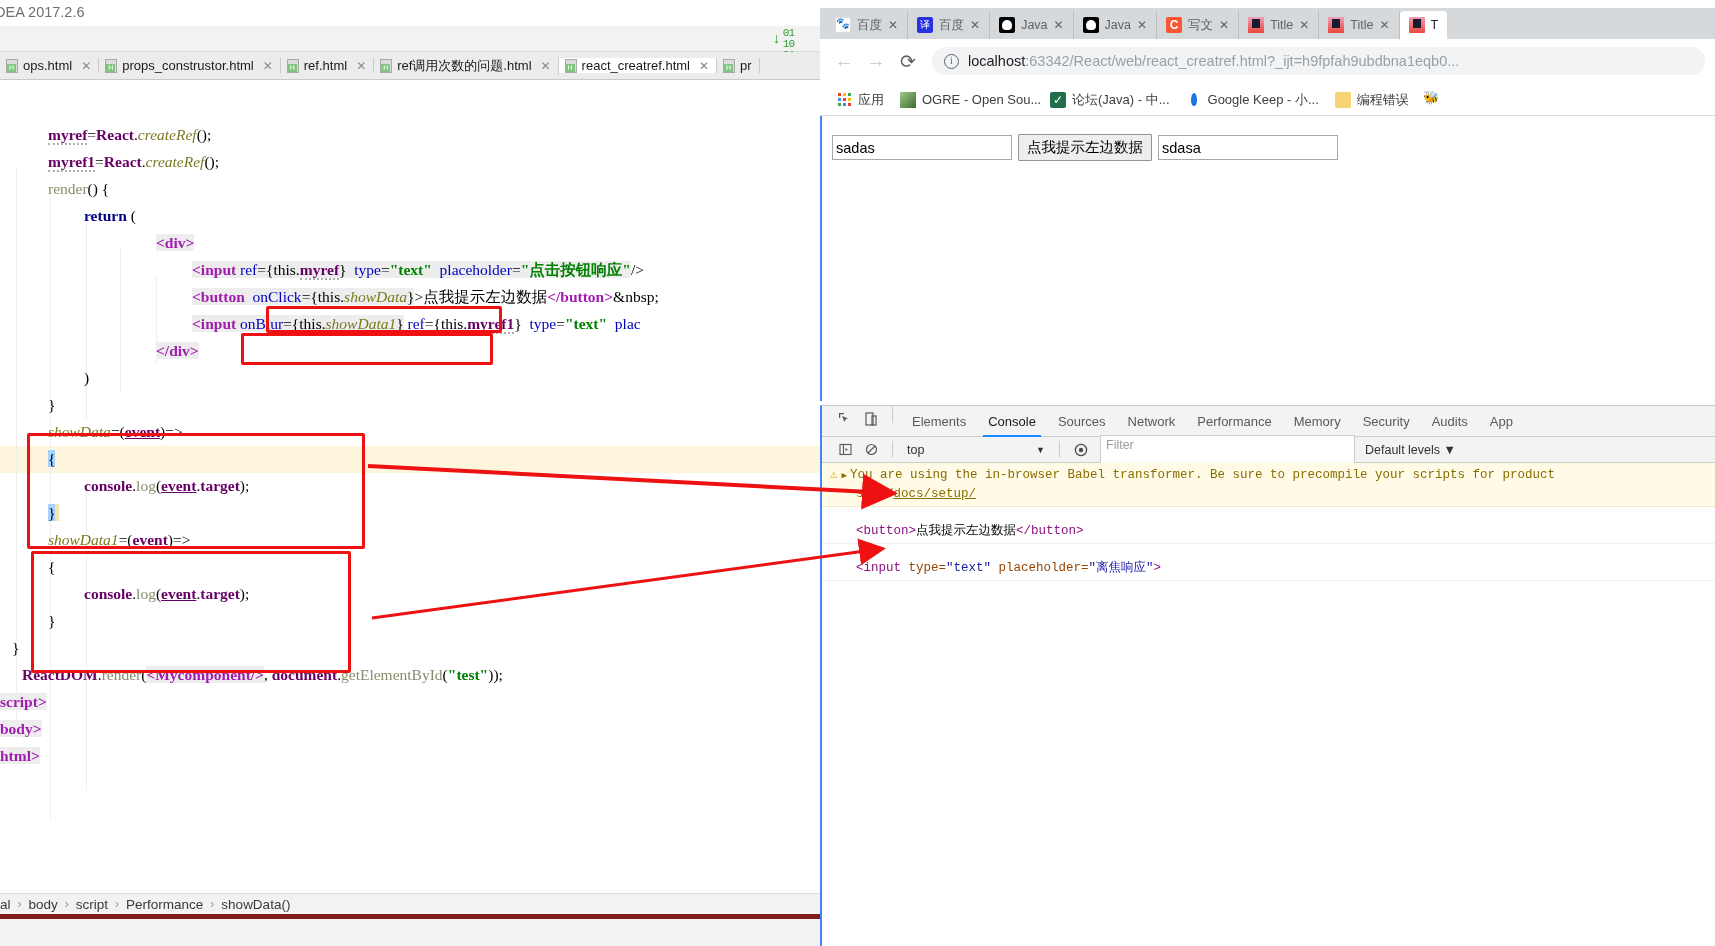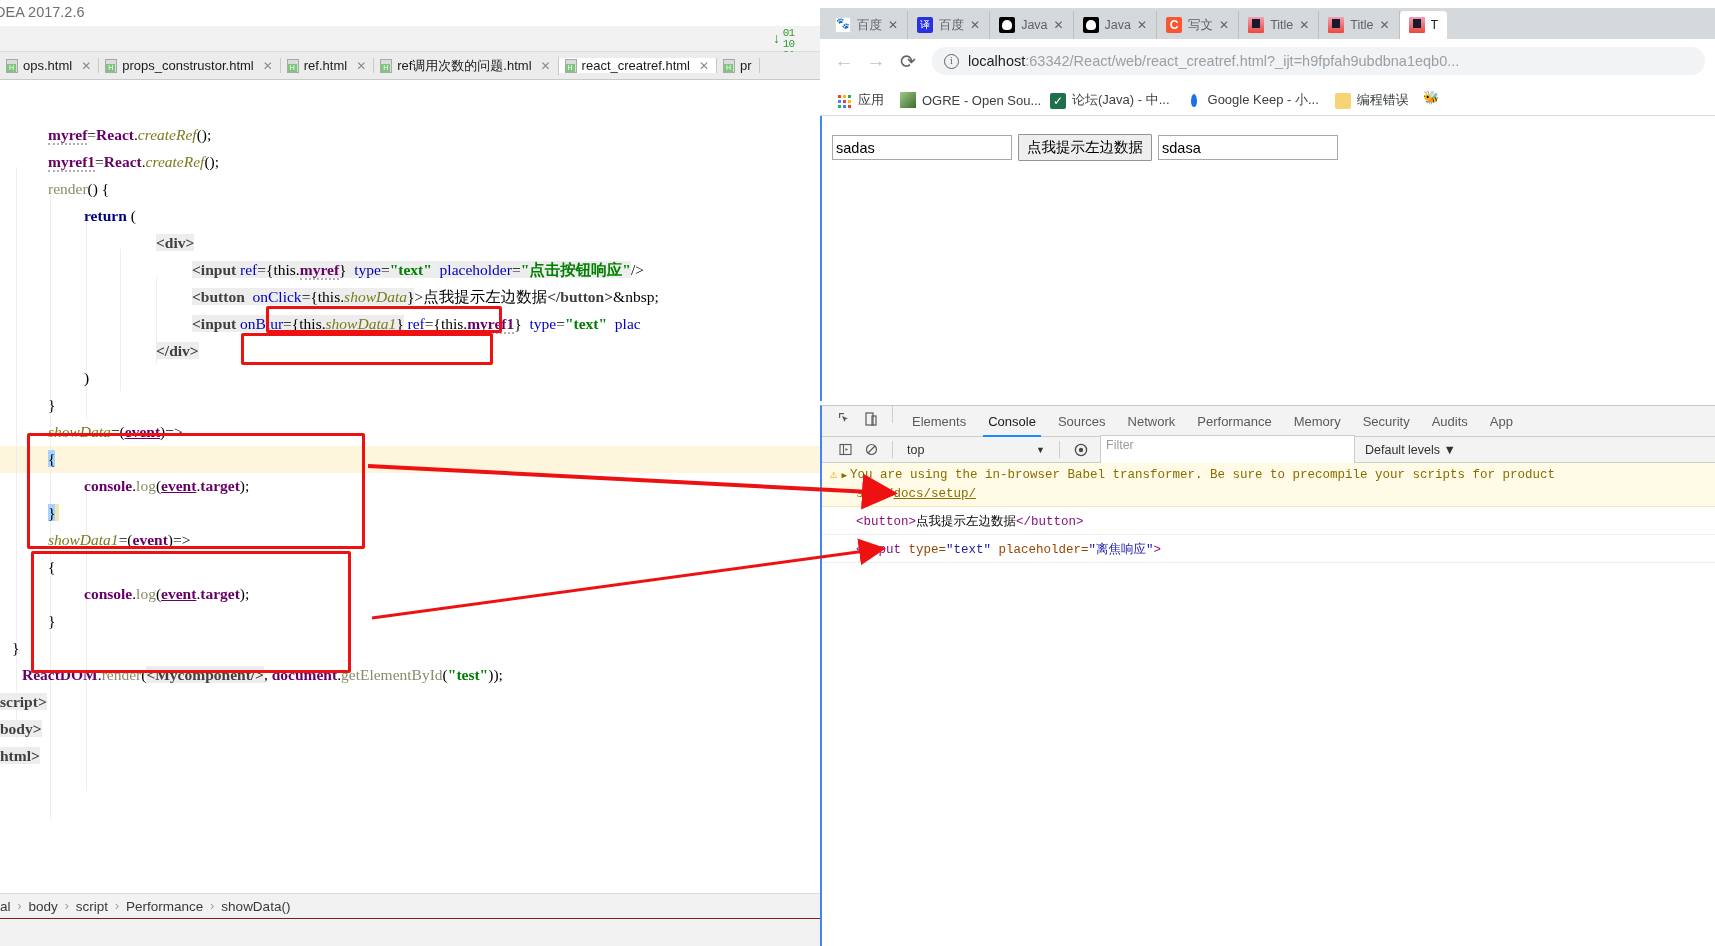--- a/index.html
+++ b/index.html
@@ -79,21 +79,21 @@
     position:absolute; top:0; bottom:0; width:1px; background:#eeeeee;
   }
   pre.code {
     margin:0; padding:0;
     font-family:"Liberation Serif", serif;
     font-size:15.5px; line-height:27px;
     white-space:pre; color:#000000;
     position:absolute; left:0; top:14px;
   }
   .code .kw    { color:#000080; font-weight:bold; }
-  .code .tag   { color:#404040; font-weight:bold; }
+  .code .tag   { color:#a21caf; font-weight:bold; }
   .code .attr  { color:#0000c0; }
   .code .str   { color:#008000; font-weight:bold; }
   .code .fn    { color:#7a7a20; }
   .code .ital  { font-style:italic; }
   .code .field { color:#660066; font-weight:bold; }
   .code .plain { color:#000000; }
   .code .gray  { color:#8b8b6b; }
   .code .purple{ color:#660066; font-weight:bold; }
   .code .hl    { background:#ededed; }
   .code .uline { text-decoration:underline; }
@@ -108,21 +108,21 @@
 
   
   .redbox {
     position:absolute; border:3px solid #ee1111; border-radius:2px;
     pointer-events:none;
   }
 
   .breadcrumb {
     position:absolute; left:0; bottom:27px; width:820px; height:26px;
     background:#f2f2f2; border-top:1px solid #dcdcdc;
-    border-bottom:1px solid #7f1d1d;
+    border-bottom:5px solid #7f1d1d;
     display:flex; align-items:center; font-size:13.5px; color:#3a3a3a;
     padding-left:0px; overflow:hidden;
   }
   .breadcrumb .sep { color:#9a9a9a; margin:0 7px; font-size:12px; }
   .ide-statusbar {
     position:absolute; left:0; bottom:0; width:820px; height:27px;
     background:#f2f2f2;
   }
 
   
@@ -186,21 +186,21 @@
   }
   .url { font-size:14.5px; white-space:nowrap; color:#9aa0a6; overflow:hidden;}
   .url b { color:#202124; font-weight:normal; }
 
   .bookmarks {
     height:32px; background:#ffffff; display:flex; align-items:center;
     gap:0px; padding:0 10px; border-bottom:1px solid #dadce0;
     overflow:hidden;
   }
   .bm {
-    display:flex; align-items:flex-end; gap:6px; padding:3px 8px;
+    display:flex; align-items:center; gap:6px; padding:3px 8px;
     font-size:13px; color:#3c4043; white-space:nowrap; cursor:pointer;
     max-width:150px; overflow:hidden;
   }
   .apps-grid {
     width:14px; height:14px; flex:0 0 auto;
     display:grid; grid-template-columns:repeat(3,3px);
     grid-template-rows:repeat(3,3px); gap:2px;
   }
   .apps-grid i { background:#ea4335; display:block; }
   .apps-grid i:nth-child(2){background:#fbbc05;}
@@ -289,21 +289,21 @@
   }
   .msg-warn {
     background:#fffbe6; border-bottom:1px solid #f2e9c3;
     padding:3px 4px 3px 8px; color:#8a6d00; position:relative;
     line-height:18px; white-space:nowrap;
   }
   .msg-warn .wicon { color:#e5a900; margin-right:4px; }
   .msg-warn .tri { color:#8a6d00; font-size:9px; margin-right:3px; }
   .msg-warn u { text-decoration:underline; }
   .msg-log {
-    padding:6px 4px 3px 8px; border-bottom:1px solid #f0f0f0;
+    padding:15px 4px 3px 8px; border-bottom:1px solid #f0f0f0;
     line-height:18px; white-space:nowrap; color:#881280;
   }
   .msg-log .tg { color:#881280; }
   .msg-log .an { color:#994500; }
   .msg-log .av { color:#1a1aa6; }
   .msg-log .txt{ color:#000000; }
 
   
   #arrows { position:absolute; left:0; top:0; width:1715px; height:946px;
             pointer-events:none; }

